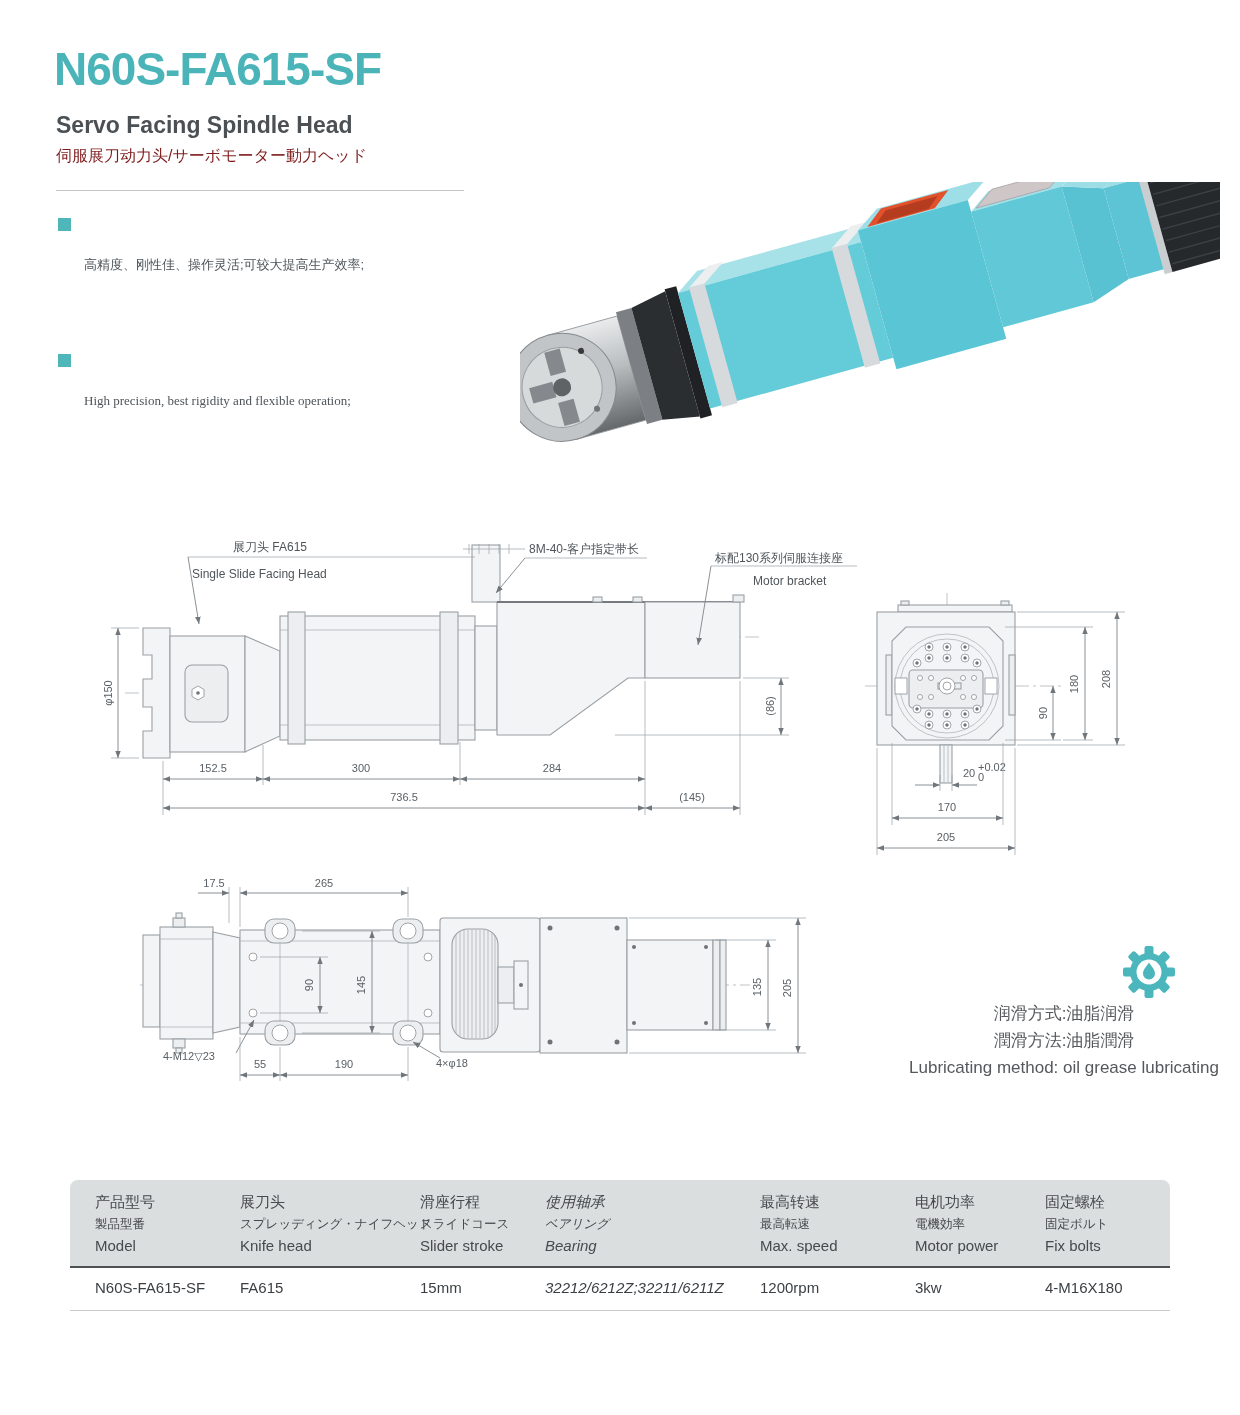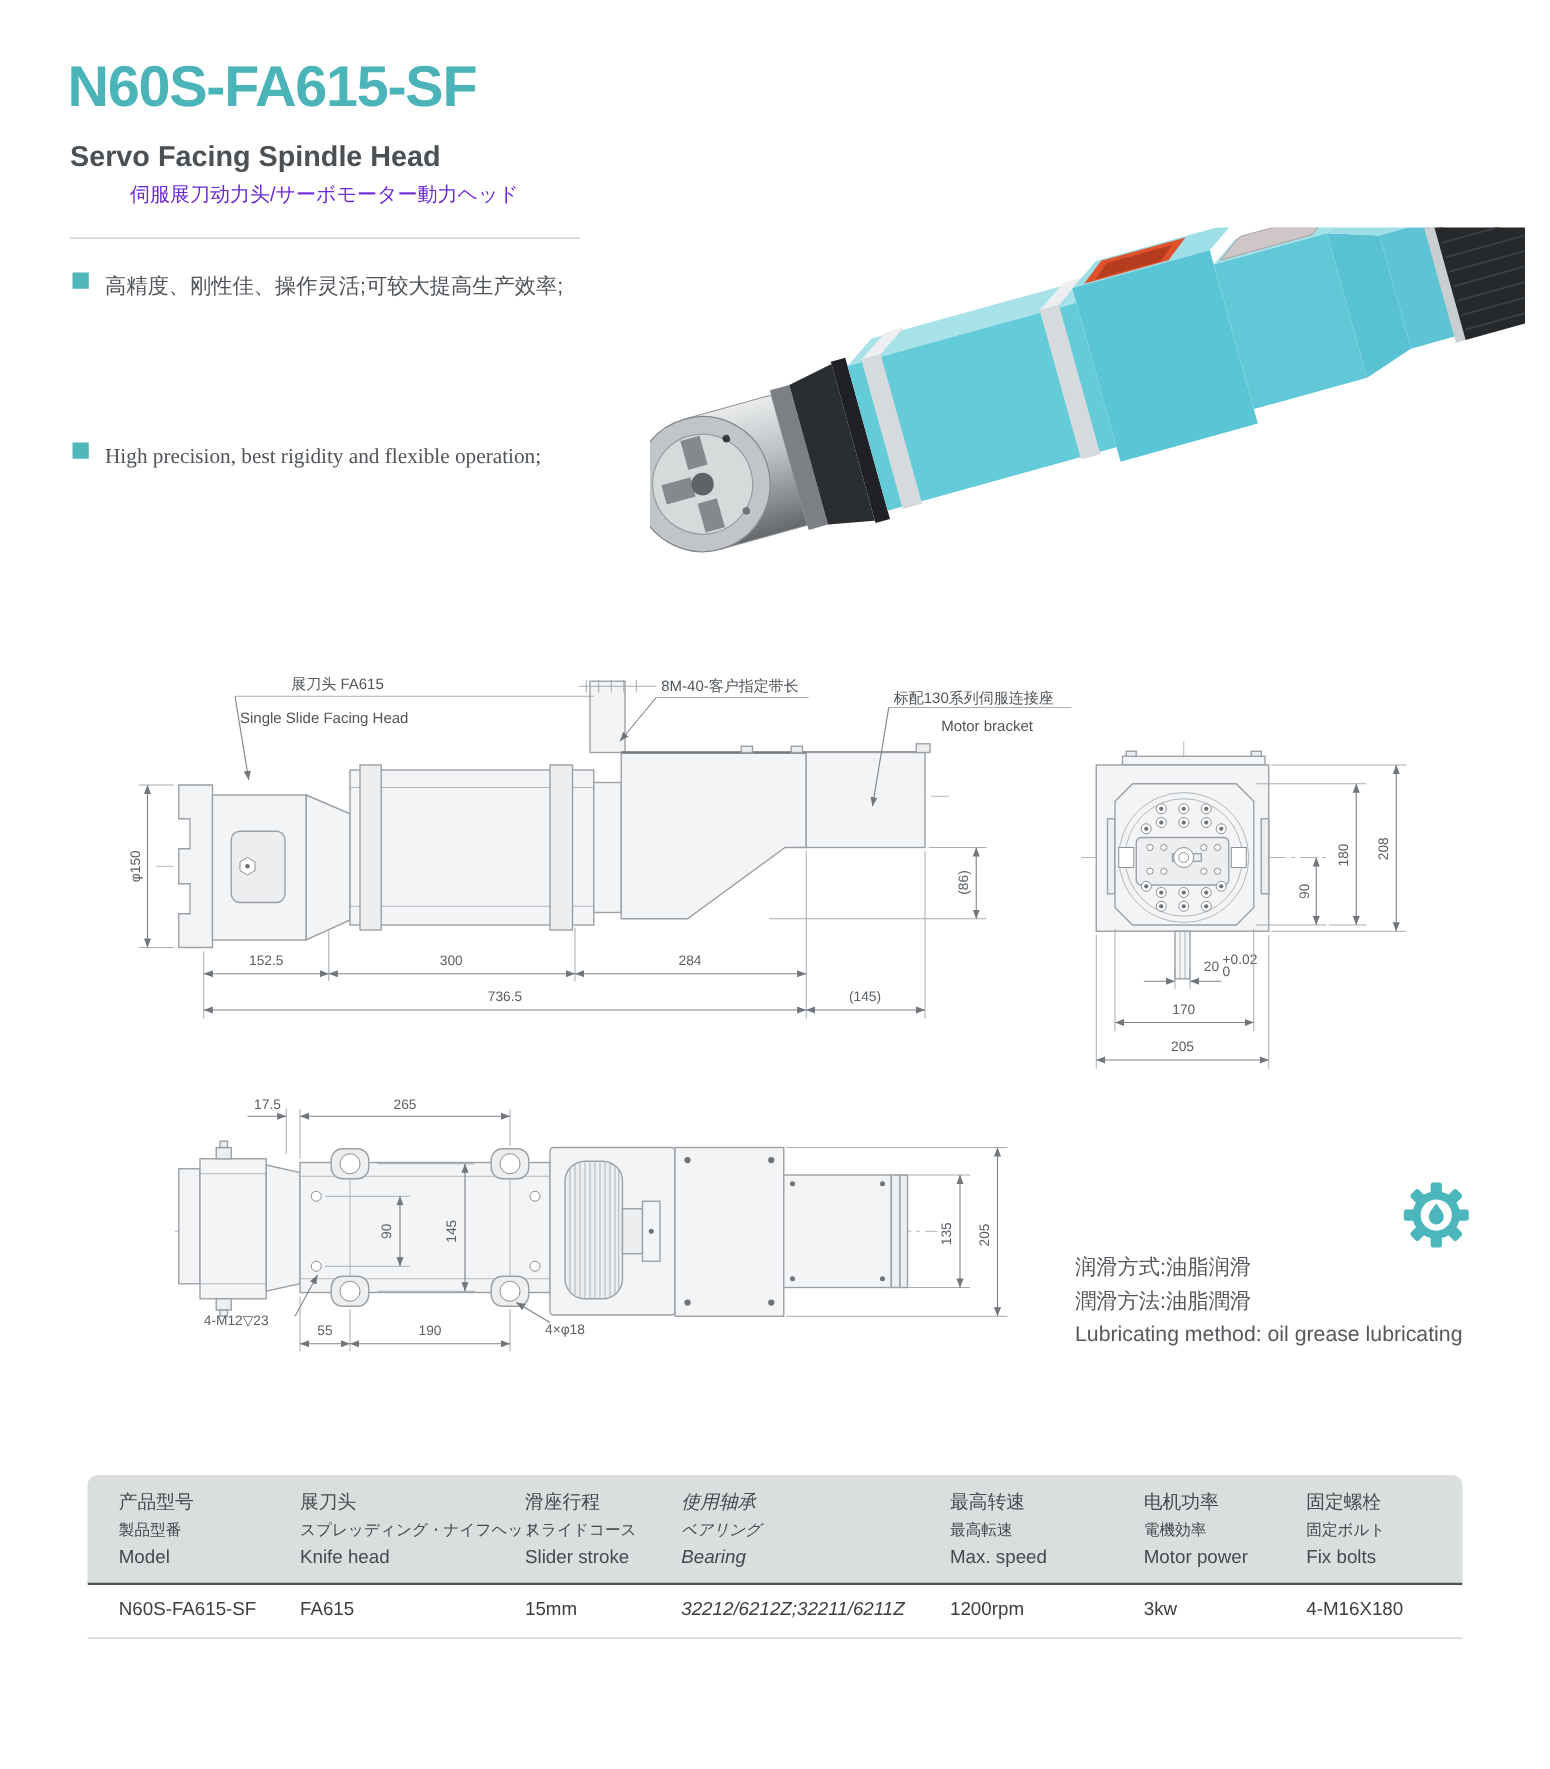--- a/index.html
+++ b/index.html
@@ -3,44 +3,44 @@
 <meta charset="utf-8">
 <style>
   html,body{margin:0;padding:0;background:#ffffff;}
   #page{position:relative;width:1240px;height:1415px;background:#fff;overflow:hidden;
         font-family:"Liberation Sans","DejaVu Sans",sans-serif;color:#4a4f54;}
   .abs{position:absolute;}
 
   
   #title{left:54px;top:42px;font-size:46px;font-weight:bold;color:#4ab4b9;letter-spacing:-1px;}
   #subtitle{left:56px;top:112px;font-size:23px;font-weight:bold;color:#4b5054;}
-  #subtitle-cjk{left:56px;top:146px;font-size:16px;color:#6d28d9;margin-left:48px;}
+  #subtitle-cjk{left:56px;top:146px;font-size:16px;color:#7f1d1d;}
   #hdr-rule{left:56px;top:190px;width:408px;height:1px;background:#c3c6c8;}
 
   
   .feature{position:absolute;left:58px;width:470px;}
   .feature .sq{position:absolute;left:0;top:4px;width:13px;height:13px;background:#4fb6ba;}
-  .feature .txt{margin-left:26px;font-size:17px;line-height:30px;color:#4e5459;}
+  .feature .txt{margin-left:26px;font-size:13px;line-height:30px;color:#4e5459;margin-top:36px;}
   .feature .txt span{display:block;}
 
   
   svg text{font-family:"Liberation Sans","DejaVu Sans",sans-serif;fill:#5a6065;font-size:11px;}
   svg text.callout{font-size:12px;fill:#4f555a;}
   .ol{stroke:#9aa0a5;stroke-width:1.1;fill:#f3f4f5;}
   .ol2{stroke:#9aa0a5;stroke-width:1.1;fill:#eceeef;}
   .il{stroke:#a8aeb2;stroke-width:0.7;fill:none;}
   .dk{stroke:#73797e;stroke-width:2;fill:none;}
   .dl{stroke:#7d848a;stroke-width:0.9;fill:none;}
   .xl{stroke:#9aa1a6;stroke-width:0.7;fill:none;}
   .cl{stroke:#a6abb0;stroke-width:0.7;stroke-dasharray:14 4 3 4;fill:none;}
   .bolt{stroke:#8b9196;stroke-width:0.8;fill:#fff;}
   .boltdot{fill:#6d7377;}
 
   
-  #lube-text{left:860px;top:1000px;width:320px;text-align:left;}
+  #lube-text{left:904px;top:1000px;width:320px;text-align:center;}
   #lube-text div{font-size:17px;line-height:27px;color:#55585c;}
 
   
   #spec{left:70px;top:1180px;width:1100px;}
   #spec .thead{position:relative;height:86px;background:#dbdede;border-radius:8px 8px 0 0;
                border-bottom:2px solid #4d5154;}
   #spec .trow{position:relative;height:42px;background:#fff;border-bottom:1px solid #c9cccd;}
   .hc{position:absolute;top:11px;}
   .hc div{color:#46494d;}
   .hc .zh{font-size:15px;line-height:22px;}

